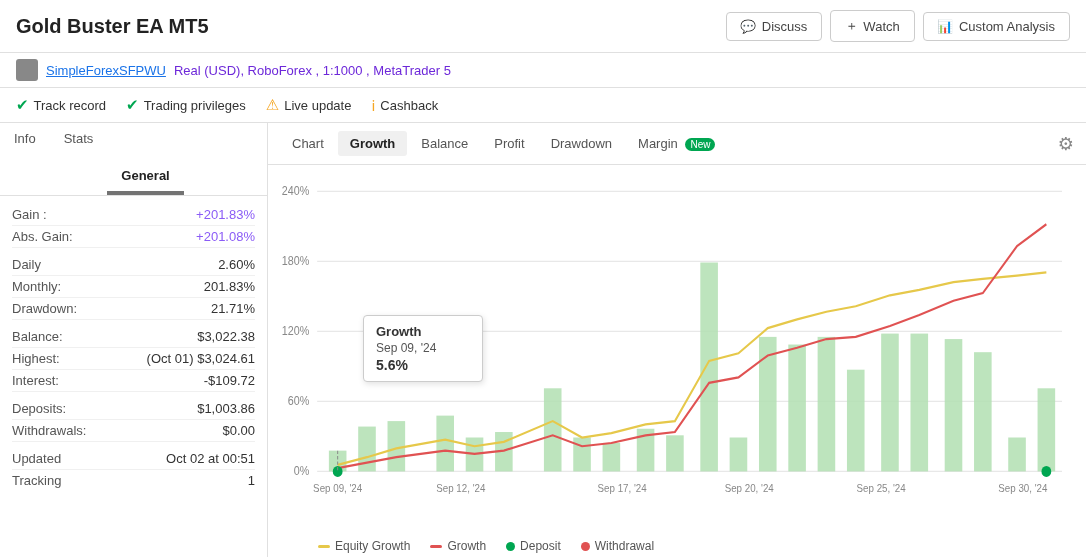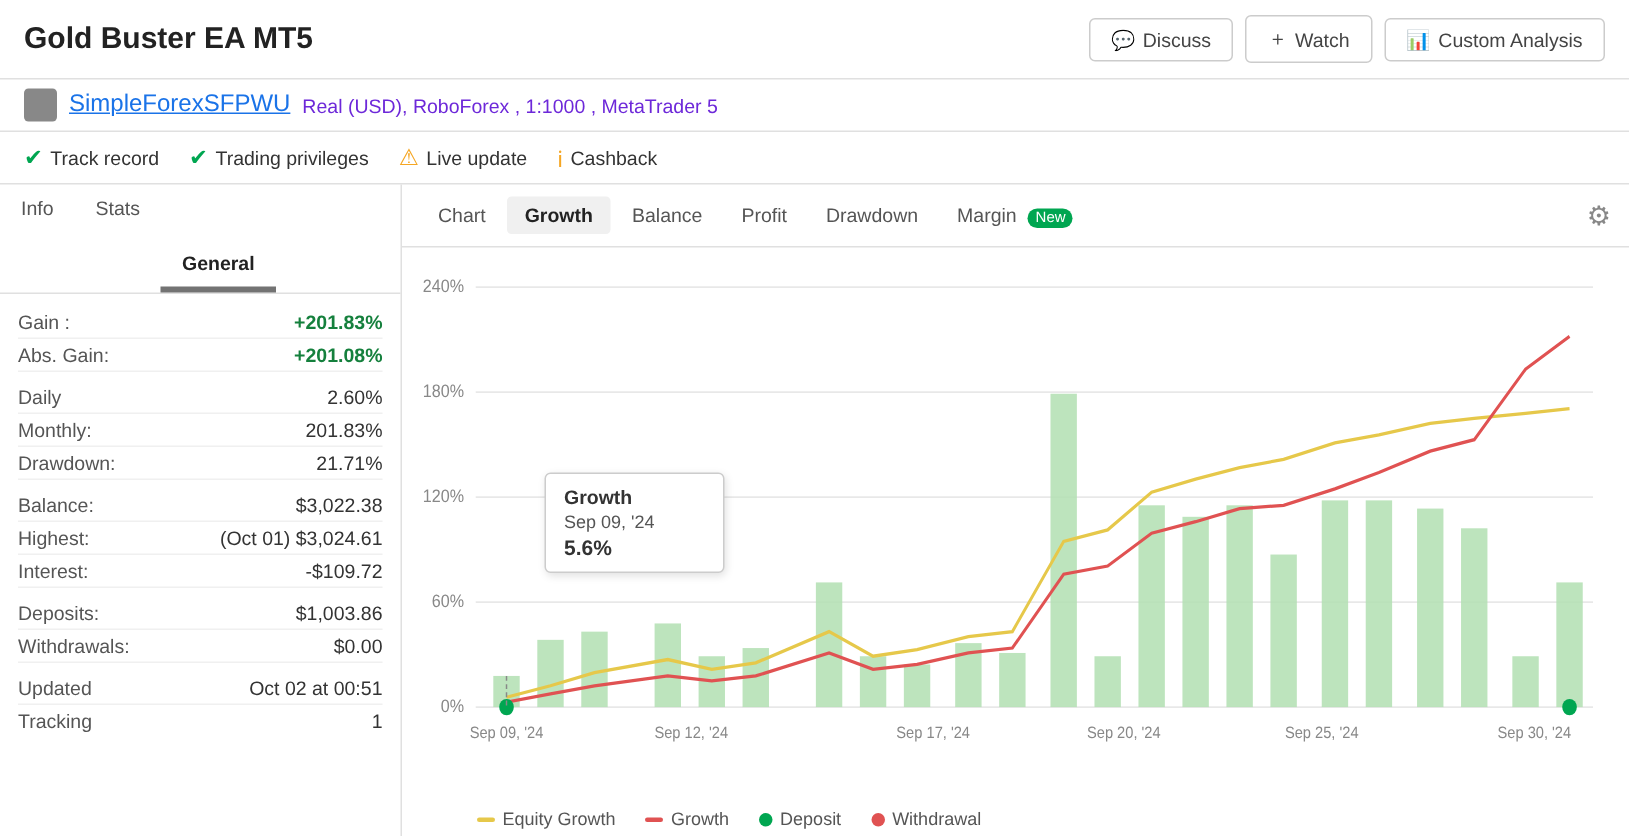--- a/index.html
+++ b/index.html
@@ -9,21 +9,21 @@
     .header { display: flex; align-items: center; justify-content: space-between; padding: 10px 16px; border-bottom: 1px solid #e0e0e0; }
     .header-title { font-size: 20px; font-weight: bold; color: #222; }
     .header-actions { display: flex; gap: 8px; align-items: center; }
     .btn-outline { display: flex; align-items: center; gap: 5px; padding: 6px 14px; border: 1px solid #ccc; border-radius: 4px; background: #fff; cursor: pointer; color: #444; font-size: 13px; }
     .btn-green { background: #00a651; color: #fff; border: none; border-radius: 4px; padding: 7px 16px; font-size: 13px; font-weight: bold; cursor: pointer; }
     .btn-gray { background: #e0e0e0; color: #333; border: none; border-radius: 4px; padding: 7px 16px; font-size: 13px; font-weight: bold; cursor: pointer; }
 
     
     .subheader { display: flex; align-items: center; padding: 6px 16px; border-bottom: 1px solid #e0e0e0; gap: 8px; }
     .avatar { width: 22px; height: 22px; background: #888; border-radius: 3px; }
-    .subheader-user { color: #1a73e8; text-decoration: underline; font-size: 16px; cursor: pointer; }
+    .subheader-user { color: #1a73e8; text-decoration: underline; font-size: 13px; cursor: pointer; }
     .subheader-info { color: #6d28d9; font-size: 13px; }
 
     
     .statusbar { display: flex; align-items: center; justify-content: space-between; padding: 7px 16px; border-bottom: 1px solid #e0e0e0; }
     .status-items { display: flex; gap: 20px; }
     .status-item { display: flex; align-items: center; gap: 5px; font-size: 13px; color: #333; }
     .check-green { color: #00a651; font-size: 15px; }
     .warn-orange { color: #f5a623; font-size: 15px; }
     .status-actions { display: flex; gap: 8px; }
 
@@ -33,21 +33,21 @@
     
     .left-panel { width: 268px; min-width: 268px; border-right: 1px solid #e0e0e0; }
     .tabs { display: flex; border-bottom: 1px solid #e0e0e0; }
     .tab { padding: 8px 14px; cursor: pointer; font-size: 13px; color: #555; border-bottom: 2px solid transparent; }
     .tab.active { color: #222; border-bottom: 4px solid #737373; font-weight: bold; margin-top: 37px; }
     .stats-table { padding: 8px 12px; }
     .stat-row { display: flex; justify-content: space-between; padding: 3px 0; border-bottom: 1px solid #f0f0f0; font-size: 13px; }
     .stat-row:last-child { border-bottom: none; }
     .stat-label { color: #555; }
     .stat-value { color: #333; font-weight: normal; }
-    .stat-value.green { color: #15803d; font-weight: bold; }
+    .stat-value.green { color: #8b5cf6; font-weight: normal; }
     .section-spacer { height: 6px; }
 
     
     .right-panel { flex: 1; padding: 0; }
     .chart-tabs { display: flex; align-items: center; padding: 8px 12px; border-bottom: 1px solid #e0e0e0; gap: 2px; }
     .chart-tab { padding: 5px 12px; cursor: pointer; font-size: 13px; color: #555; border-radius: 3px; }
     .chart-tab.active { background: #f0f0f0; color: #222; font-weight: bold; }
     .chart-tab-badge { background: #00a651; color: #fff; font-size: 10px; padding: 1px 5px; border-radius: 8px; margin-left: 4px; }
     .chart-settings { margin-left: auto; color: #888; cursor: pointer; font-size: 18px; }
 

